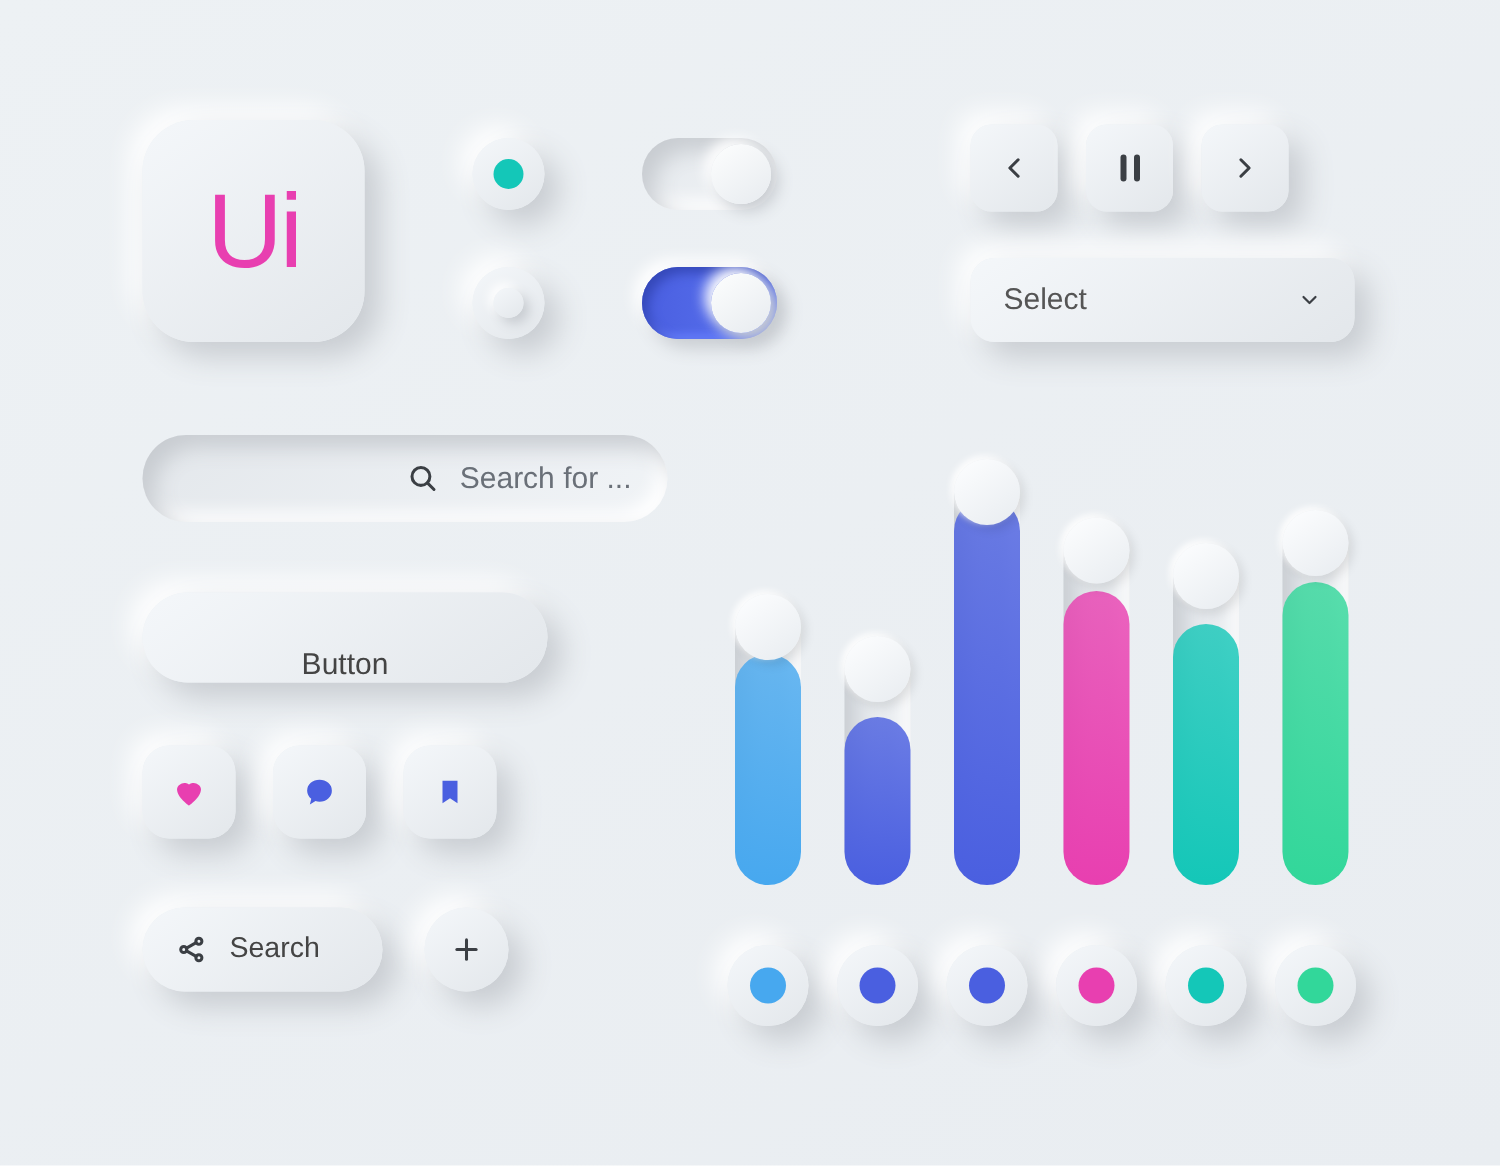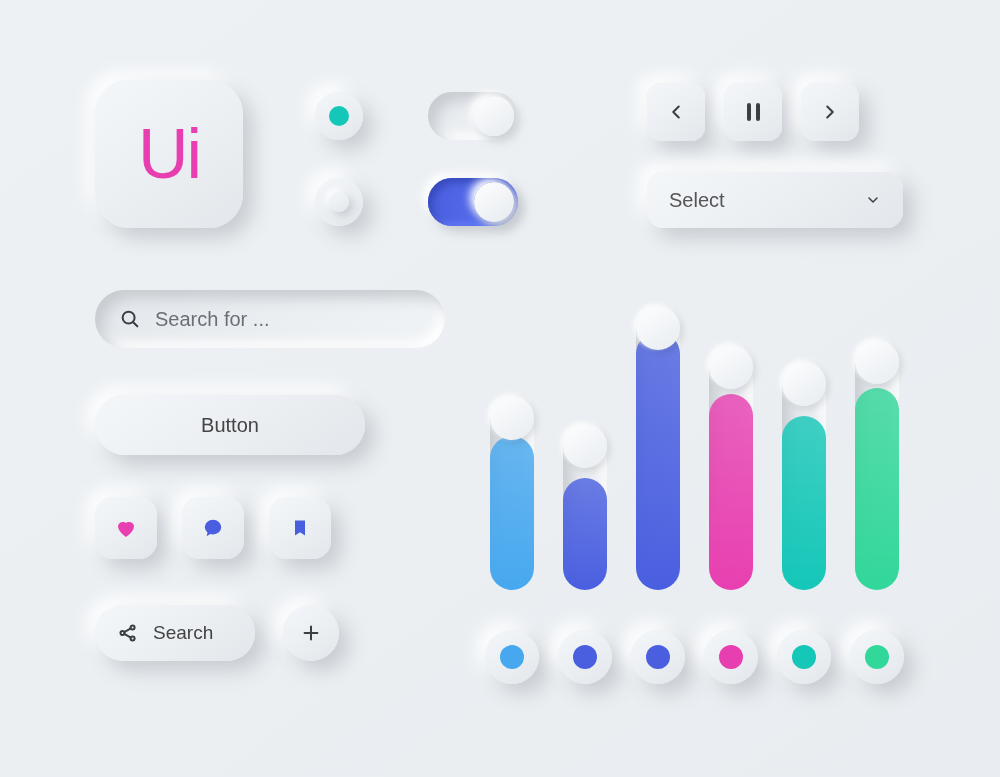--- a/index.html
+++ b/index.html
@@ -26,20 +26,21 @@
   }
   .neo-out{
     background:linear-gradient(145deg,#f4f7fa,#e3e7eb);
     box-shadow: 10px 10px 20px var(--shadow-dark),
                 -8px -8px 18px var(--shadow-light);
   }
   .neo-in{
     background:linear-gradient(145deg,#e3e7eb,#f1f4f7);
     box-shadow: inset 8px 8px 14px var(--shadow-dark),
                 inset -6px -6px 12px var(--shadow-light);
+    justify-content: flex-end;
   }
   .neo-knob{
     background:linear-gradient(145deg,#fdfefe,#e7ebef);
     box-shadow: 5px 5px 10px var(--shadow-dark),
                 -4px -4px 9px var(--shadow-light);
   }
 
   
   .logo-tile{
     position:absolute; left:95px; top:80px;
@@ -81,21 +82,21 @@
           display:flex;align-items:center;padding:0 22px;justify-content:space-between;}
   .select-label{font-size:20px;color:#555;}
 
   
   .search{position:absolute;left:95px;top:290px;width:350px;height:58px;border-radius:30px;
           display:flex;align-items:center;padding:0 24px;gap:14px;}
   .search-ph{font-size:20px;color:#6a7078;}
 
   
   .btn-primary{position:absolute;left:95px;top:395px;width:270px;height:60px;border-radius:32px;
-               display:flex;align-items:center;justify-content:center;font-size:20px;color:#444;}
+               display:flex;align-items:flex-end;justify-content:center;font-size:20px;color:#444;}
 
   
   .tile{position:absolute;top:497px;width:62px;height:62px;border-radius:18px;
         display:flex;align-items:center;justify-content:center;}
   .tile.heart{left:95px;}
   .tile.chat{left:182px;}
   .tile.bmark{left:269px;}
 
   
   .share{position:absolute;left:95px;top:605px;width:160px;height:56px;border-radius:30px;

